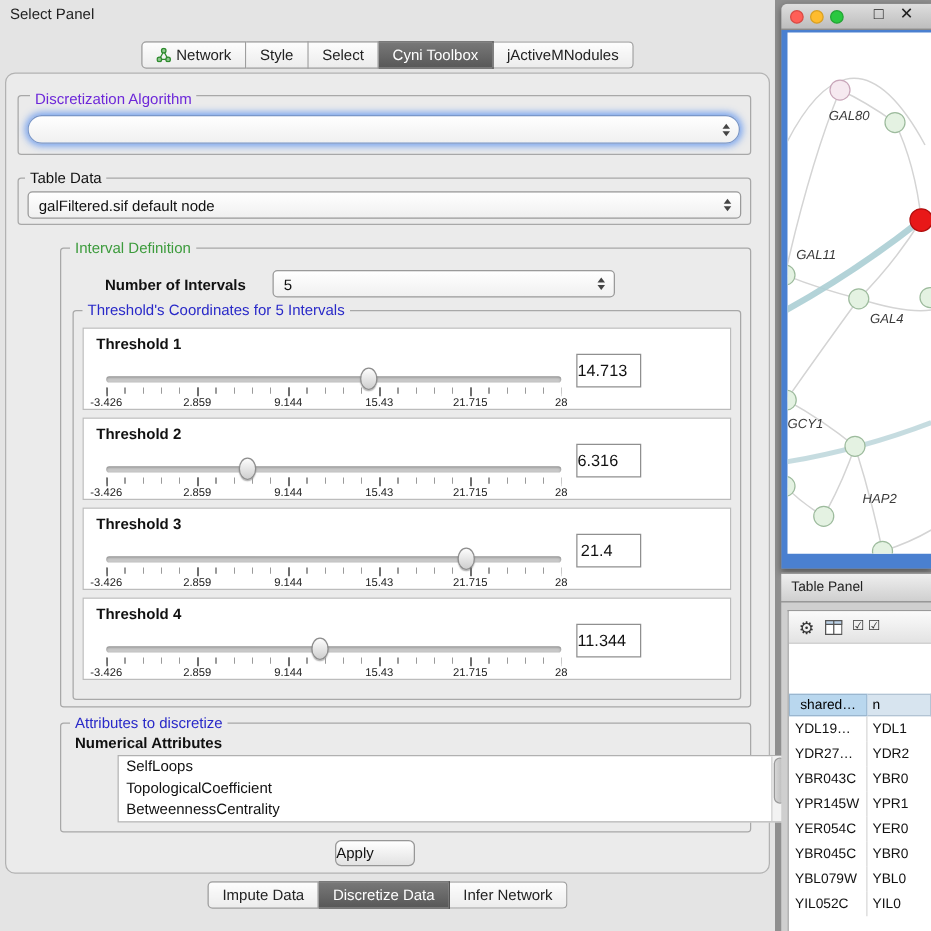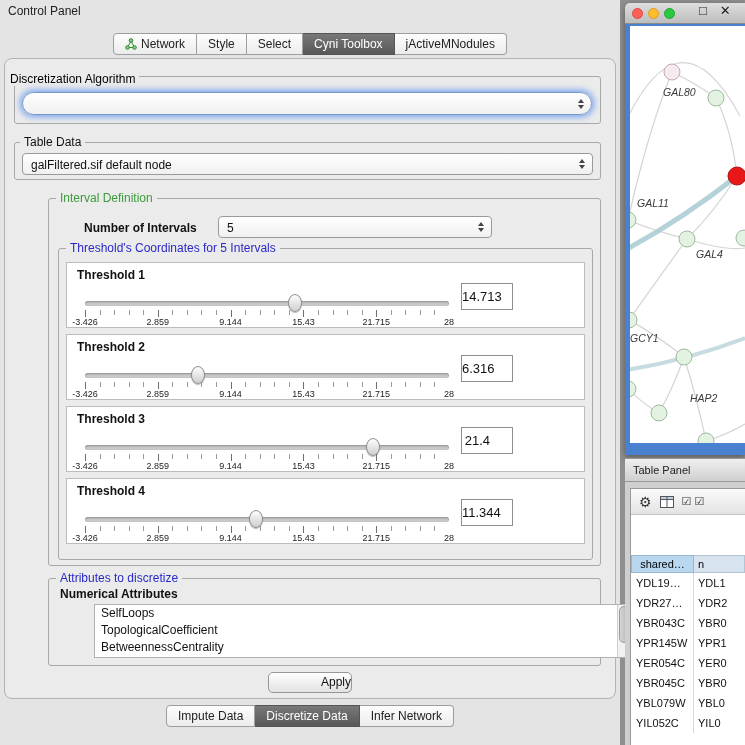--- a/index.html
+++ b/index.html
@@ -59,21 +59,21 @@
   .tick-labels { position:absolute; left:0; top:26px; width:100%; height:11px; }
   .tick-label { position:absolute; transform:translateX(-50%); font-size:9px; color:#222; white-space:nowrap; }
   .value-box { position:absolute; left:394px; top:20px; width:52px; height:27px; background:#fff; border:1px solid #8f8f8f; font-size:13px; color:#111; text-align:right; line-height:25px; padding-right:22px; }
 
   
   .attr-list { position:absolute; left:58px; top:604px; width:537px; height:54px; background:#fff; border:1px solid #b0b0b0; overflow:hidden;margin-left:36px; }
   .list-item { font-size:12px; color:#111; padding-left:6px; line-height:17px; white-space:nowrap; }
   .attr-scrollbar { position:absolute; right:0; top:0; bottom:0; width:13px; background:#f2f2f2; border-left:1px solid #cfcfcf; }
   .attr-thumb { position:absolute; left:1px; right:1px; top:1px; height:72%; background:linear-gradient(90deg,#d6d6d6,#b4b4b4); border:1px solid #9a9a9a; border-radius:5px; }
 
-  .apply-btn { position:absolute; left:268px; top:672px; width:84px; height:21px; background:linear-gradient(#ffffff,#e2e2e2); border:1px solid #979797; border-radius:5px; font-size:12px; color:#111; text-align:right; line-height:19px; cursor:pointer; }
+  .apply-btn { position:absolute; left:268px; top:672px; width:64px; height:21px; background:linear-gradient(#ffffff,#e2e2e2); border:1px solid #979797; border-radius:5px; font-size:12px; color:#111; text-align:left; line-height:19px; cursor:pointer; }
 
   
   .net-window { position:absolute; left:625px; top:3px; width:120px; height:452px; border-radius:5px 0 0 0; overflow:hidden; box-shadow:0 2px 6px rgba(0,0,0,.4); }
   .net-titlebar { position:absolute; left:0; top:0; right:0; height:21px; background:linear-gradient(#dedede,#bdbdbd); border-bottom:1px solid #8a8a8a; }
   .traffic { position:absolute; left:7px; top:5px; display:flex; gap:5px; }
   .traffic span { width:11px; height:11px; border-radius:50%; display:inline-block; }
   .tl-red { background:#ff5f57; border:1px solid #d94a43; }
   .tl-yellow { background:#febc2e; border:1px solid #d9a022; }
   .tl-green { background:#2ac840; border:1px solid #22a534; }
   .net-content { position:absolute; left:0; top:21px; right:0; bottom:0; background:#4a80d0;font-style:italic; }
@@ -99,21 +99,21 @@
   .trow { display:flex; height:20px; font-size:11px; color:#111; }
   .trow .c0 { width:63px; border-right:1px solid #d8d8d8; padding-left:5px; line-height:20px; overflow:hidden; white-space:nowrap; }
   .trow .c1 { flex:1; padding-left:4px; line-height:20px; overflow:hidden; white-space:nowrap; }
 </style>
 </head>
 <body>
 
 <div id="app">
 
   <div class="left-panel">
-    <div class="panel-titlebar">Control Panel</div>
+    <div class="panel-titlebar">Select Panel</div>
 
     <div class="tabbar">
       <div class="tab">
         <svg width="12" height="12" viewBox="0 0 12 12">
           <path d="M6 3 L2.5 9.5 M6 3 L9.5 9.5 M2.5 9.5 L9.5 9.5" stroke="#2e8b2e" stroke-width="1" fill="none"></path>
           <circle cx="6" cy="2.5" r="1.8" fill="#8ec78e" stroke="#2e8b2e"></circle>
           <circle cx="2.5" cy="9.5" r="1.8" fill="#8ec78e" stroke="#2e8b2e"></circle>
           <circle cx="9.5" cy="9.5" r="1.8" fill="#8ec78e" stroke="#2e8b2e"></circle>
         </svg>
         <span>Network</span>
@@ -128,21 +128,21 @@
           <span>Cyni Toolbox</span>
         </div>
       <div class="tab">
           <span>jActiveMNodules</span>
         </div>
     </div>
 
     <div class="inner-panel"></div>
 
     <div class="group" style="left:14px; top:76px; width:587px; height:48px;"></div>
-    <div class="group-title" style="left:6px; top:72px; color:#000000;">Discretization Algorithm</div>
+    <div class="group-title" style="left:24px; top:72px; color:#6d28d9;">Discretization Algorithm</div>
     <div class="combo algo-combo">
       <span class="stepper">
           <i class="up"></i>
           <i class="down"></i>
         </span>
     </div>
 
 
     <div class="group" style="left:14px; top:142px; width:587px; height:38px;"></div>
     <div class="group-title" style="left:20px; top:135px; color:#111;">Table Data</div>

